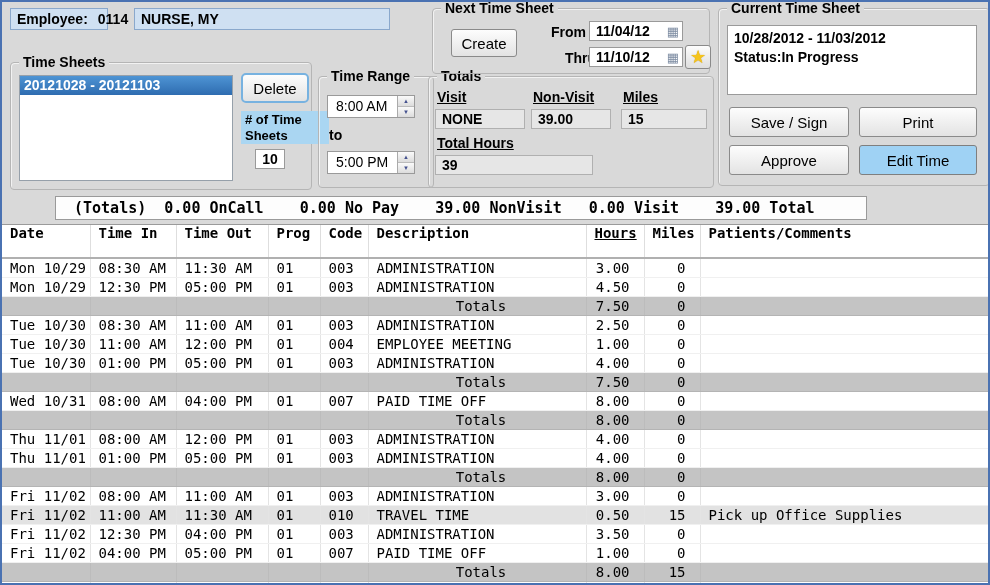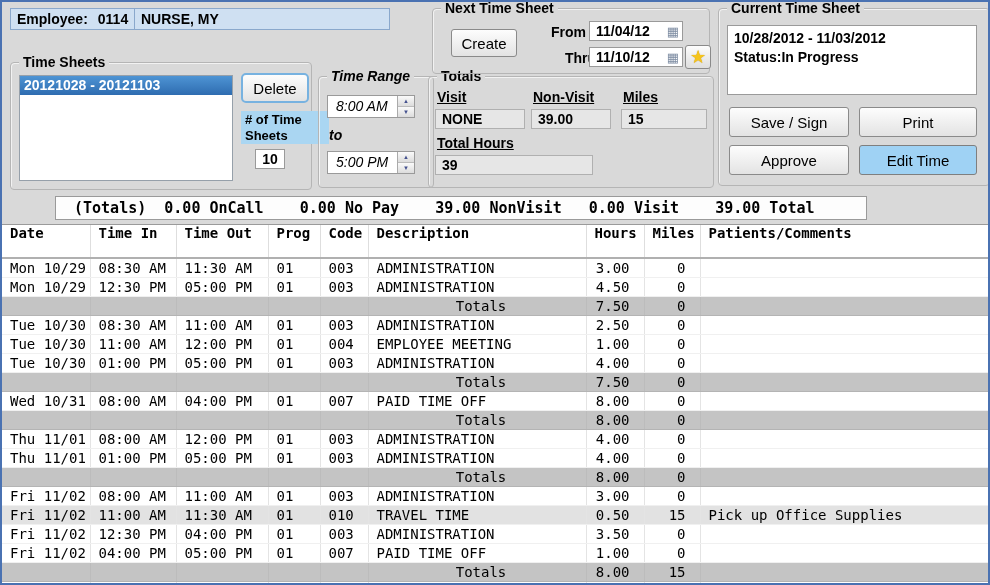--- a/index.html
+++ b/index.html
@@ -173,39 +173,39 @@
     position:absolute; background:#fff;
     border:1px solid #9a9a9a;
     font-weight:bold; font-size:14px; line-height:1.35;
     padding:3px 6px;
   }
   .plain-label { position:absolute; font-weight:bold; font-size:14px; white-space:nowrap; }
 </style>
 </head>
 <body>
 
-<div class="blue-field abs" style="left:8px; top:6px; width:130px; height:22px;">
+<div class="blue-field abs" style="left:8px; top:6px; width:98px; height:22px;">
   <span>Employee:</span>
   <span style="margin-left:10px;">0114</span>
 </div>
 <div class="blue-field abs" style="left:132px; top:6px; width:256px; height:22px;">
   <span>NURSE, MY</span>
 </div>
 
 <div class="groupbox" style="left:8px; top:60px; width:302px; height:128px;">
   <span class="legend">Time Sheets</span>
   <div class="listbox" style="left:8px; top:12px; width:214px; height:106px;">
     <div class="list-item selected">20121028 - 20121103</div>
   </div>
   <div class="btn focus-blue" style="left:230px; top:10px; width:68px; height:30px;">Delete</div>
   <div class="count-label" style="left:230px; top:48px; width:88px;"># of Time Sheets</div>
   <div class="count-box" style="left:244px; top:86px; width:30px; height:20px;">10</div>
 </div>
 
-<div class="groupbox" style="left:316px; top:74px; width:116px; height:112px;font-style:italic;">
+<div class="groupbox" style="left:316px; top:74px; width:116px; height:112px;">
   <span class="legend">Time Range</span>
   <div class="spinner" style="left:8px; top:18px; width:88px; height:23px;">
     <span class="val">8:00 AM</span>
     <span class="spin-btns">
       <span>▲</span>
       <span>▼</span>
     </span>
   </div>
   <div class="plain-label" style="left:10px; top:50px;">to</div>
   <div class="spinner" style="left:8px; top:74px; width:88px; height:23px;">
@@ -264,21 +264,21 @@
 <div class="grid-wrap">
   <table class="grid">
     <thead>
       <tr id="grid-head-row">
           <th style="width: 88px;">Date</th>
           <th style="width: 86px;">Time In</th>
           <th style="width: 92px;">Time Out</th>
           <th style="width: 52px;">Prog</th>
           <th style="width: 48px;">Code</th>
           <th style="width: 218px;">Description</th>
-          <th style="width: 58px;">Hours</th>
+          <th style="width: 58px; text-decoration: underline;">Hours</th>
           <th style="width: 56px;">Miles</th>
           <th style="width: 288px;">Patients/Comments</th>
         </tr>
     </thead>
     <tbody id="grid-body">
         <tr class="entry">
           <td>Mon 10/29</td>
           <td>08:30 AM</td>
           <td>11:30 AM</td>
           <td>01</td>

